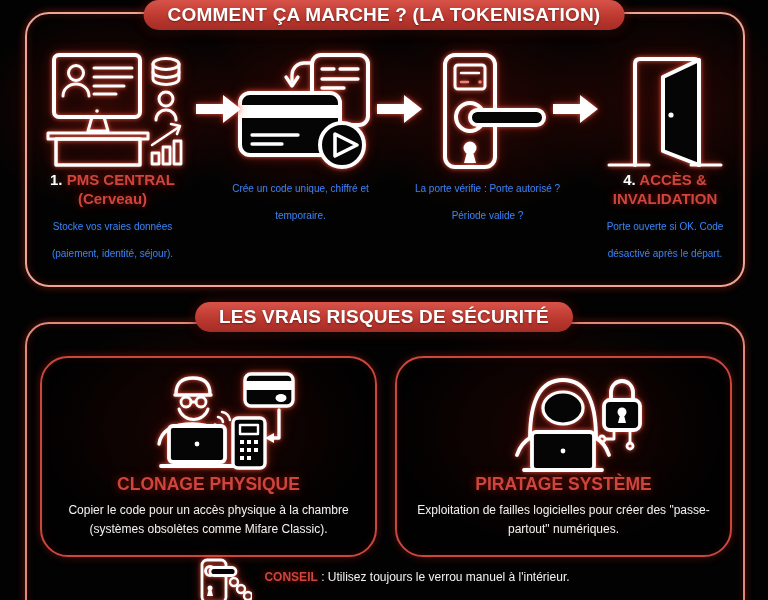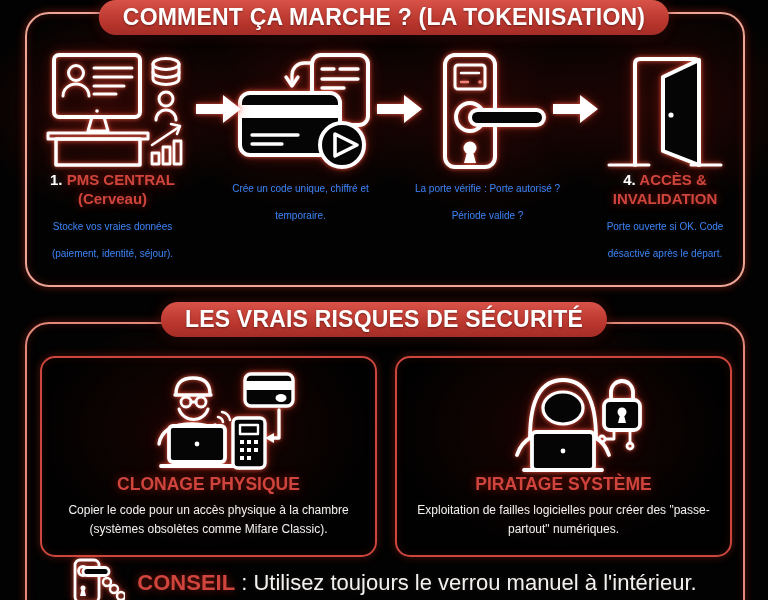--- a/index.html
+++ b/index.html
@@ -22,21 +22,21 @@
     box-shadow:0 0 9px rgba(255,70,48,.4), inset 0 0 9px rgba(255,70,48,.22);
   }
   #section-risks{
     left:25px;top:322px;width:716px;height:300px;
     border:2px solid #e2877a;
     box-shadow:0 0 9px rgba(255,70,48,.35), inset 0 0 9px rgba(255,70,48,.18);
   }
   .pill{
     position:absolute;left:50%;transform:translateX(-50%);
     background:linear-gradient(180deg,#d85248 0%,#b7352c 65%,#a52d26 100%);
-    color:#ffffff;font-weight:bold;font-size:23px;letter-spacing:.2px;
+    color:#ffffff;font-weight:bold;font-size:19px;letter-spacing:.2px;
     border-radius:17px;padding:4px 24px;white-space:nowrap;z-index:6;
     text-shadow:0 1px 2px rgba(0,0,0,.4);
     box-shadow:0 3px 8px rgba(0,0,0,.55), 0 0 14px rgba(210,50,35,.3);
   }
   #banner-how{top:0px;}
   #banner-risks{top:302px;}
   .step{position:absolute;text-align:center;z-index:3;}
   #step-1{left:30px;top:52px;width:165px;}
   #step-2{left:218px;top:52px;width:165px;}
   #step-3{left:400px;top:52px;width:175px;}
@@ -44,35 +44,35 @@
   .step-icon{height:118px;display:flex;align-items:center;justify-content:center;}
   .step-title{font-size:15px;line-height:19px;font-weight:bold;color:#cf453d;
     text-shadow:0 0 9px rgba(215,45,28,.6);}
   .step-title .num{color:#ffffff;text-shadow:0 0 6px rgba(255,255,255,.25);}
   .step-desc{margin-top:5px;font-size:10px;line-height:27px;color:#3b82f6;
     text-shadow:0 0 5px rgba(255,255,255,.12);}
   .flow-arrow{position:absolute;top:92px;z-index:4;}
   #arrow-1{left:196px;} #arrow-2{left:377px;} #arrow-3{left:553px;}
   .risk-box{
     position:absolute;top:356px;width:333px;height:197px;z-index:3;
-    border:2px solid #cc463e;border-radius:15px;text-align:center;
+    border:2px solid #cc463e;border-radius:28px;text-align:center;
     box-shadow:0 0 9px rgba(235,60,40,.32), inset 0 0 10px rgba(235,60,40,.12);
     background:rgba(0,0,0,.25);
   }
   #risk-1{left:40px;} #risk-2{left:395px;}
   .risk-icon{height:104px;margin-top:10px;display:flex;align-items:center;justify-content:center;}
   .risk-title{margin-top:2px;font-size:17.5px;font-weight:bold;color:#cf453d;
     text-shadow:0 0 10px rgba(215,45,28,.6);}
   .risk-desc{margin:6px 13px 0;font-size:12px;line-height:19px;color:#f4f1ef;
     text-shadow:0 0 5px rgba(255,255,255,.12);}
   #advice{
     position:absolute;left:0;top:558px;width:768px;z-index:3;
     display:flex;align-items:flex-start;justify-content:center;gap:12px;
   }
-  .advice-text{font-size:22px;color:#f4f1ef;padding-top:12px;
+  .advice-text{font-size:12px;color:#f4f1ef;padding-top:12px;
     text-shadow:0 0 5px rgba(255,255,255,.12);}
   .advice-text .advice-label{color:#cf453d;font-weight:bold;text-shadow:0 0 9px rgba(215,45,28,.6);}
   .glow{filter:drop-shadow(0 0 2px rgba(255,95,72,.85)) drop-shadow(0 0 6px rgba(220,40,25,.35));}
 </style>
 </head>
 <body>
 
 <div class="frame" id="section-how"></div>
 
 <div class="pill" id="banner-how">COMMENT ÇA MARCHE ? (LA TOKENISATION)</div>

